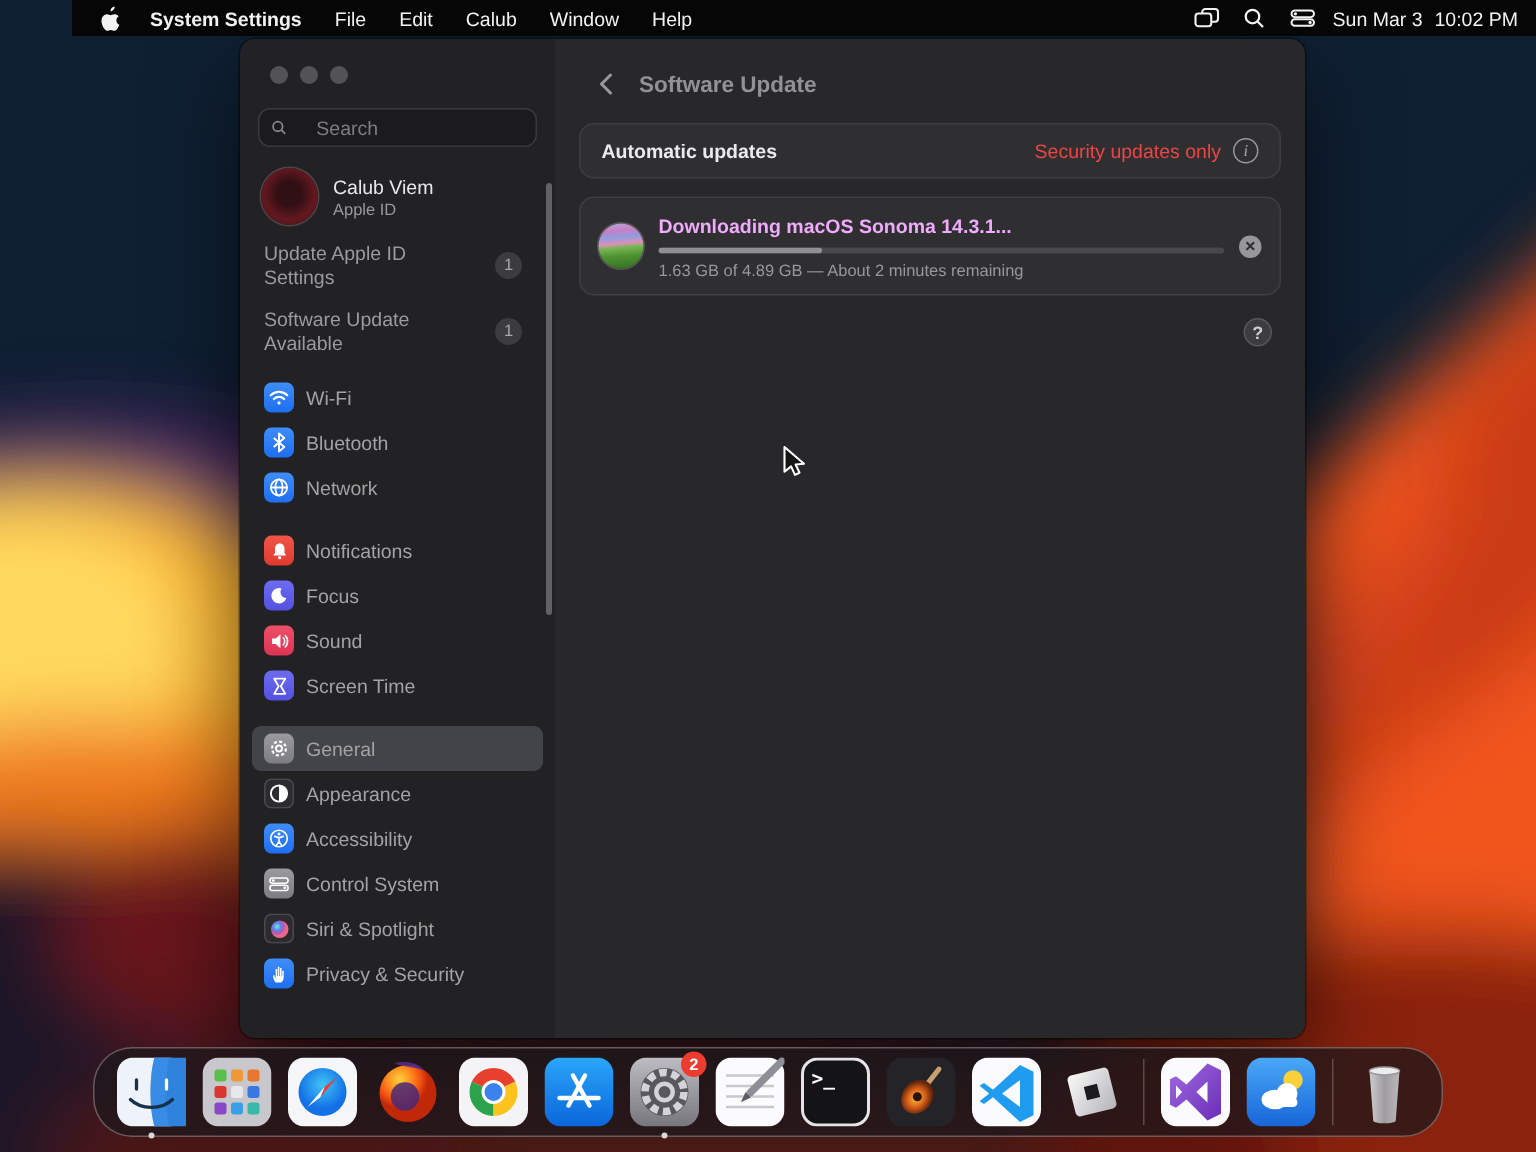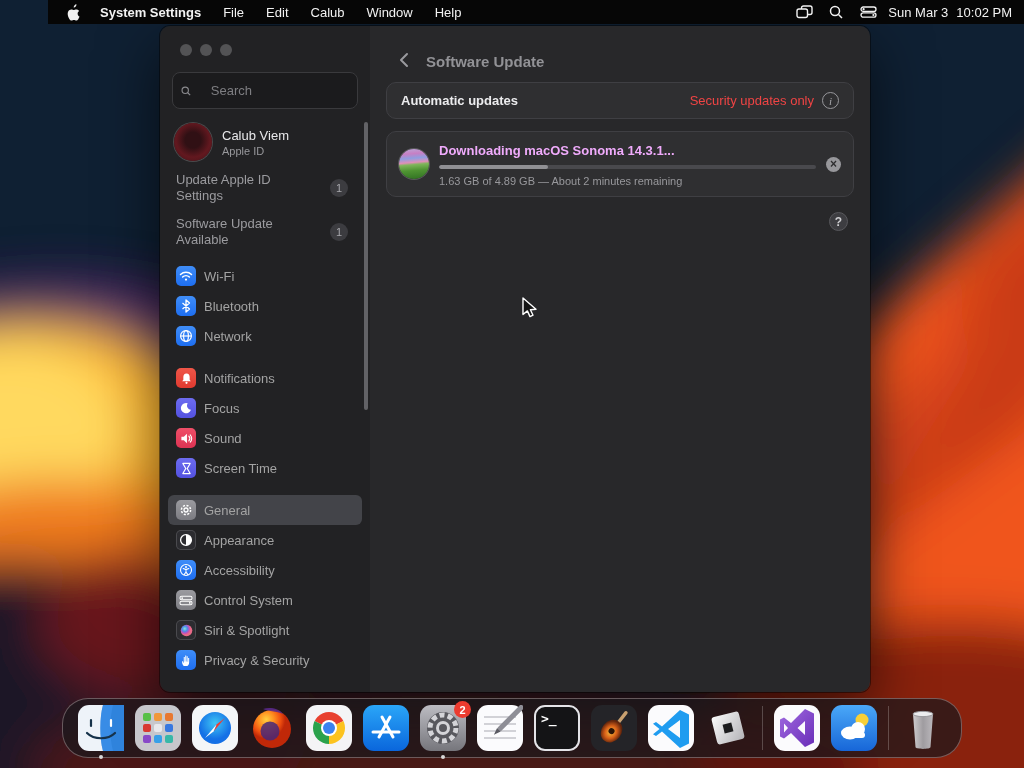--- a/index.html
+++ b/index.html
@@ -24,21 +24,21 @@
   
   .win { position:absolute; left:160px; top:26px; width:710px; height:666px; z-index:10;
          border-radius:10px; overflow:hidden; display:flex;
          box-shadow:0 22px 60px rgba(0,0,0,.6), 0 0 0 1px rgba(0,0,0,.45); }
   .sidebar { width:210px; background:#222224; position:relative; flex:0 0 210px; }
   .main { flex:1; background:#28282a; position:relative; }
 
   .tlights { display:flex; gap:8px; padding:18px 0 0 20px; }
   .tlight { width:12px; height:12px; border-radius:50%; background:#535355; }
 
-  .search-box { margin:16px 12px 0 12px; height:37px; background:#1b1b1d; border:1px solid #3a3a3d;
+  .search-box { margin:16px 12px 0 12px; height:26px; background:#1b1b1d; border:1px solid #3a3a3d;
                 border-radius:8px; display:flex; align-items:center; padding:0 8px; gap:20px; }
   .search-box input { background:transparent; border:none; outline:none; color:#cfcfcf; font-size:13px; width:100%;
                       font-family:"Liberation Sans", sans-serif; }
   .search-box input::placeholder { color:#7e7e82; }
 
   .profile { display:flex; align-items:center; gap:10px; margin:14px 12px 0 14px; }
   .avatar { width:38px; height:38px; border-radius:50%;
             background:radial-gradient(circle at 50% 45%, #301014 0 28%, #62181f 60%, #471218 100%);
             box-shadow:0 0 0 1px rgba(255,255,255,.18); flex:0 0 38px; }
   .profile-name { color:#e8e8ea; font-size:13px; }
@@ -61,21 +61,21 @@
   .ic-red { background:linear-gradient(180deg,#ef5648,#e03a30); }
   .ic-pink { background:linear-gradient(180deg,#ef4f68,#dd3353); }
   .ic-indigo { background:linear-gradient(180deg,#6d6cf0,#5351e0); }
   .ic-gray { background:linear-gradient(180deg,#9a9a9f,#7c7c82); }
   .ic-dark { background:#2c2c30; box-shadow:inset 0 0 0 1px #4a4a4e; }
 
   .side-scroll { position:absolute; right:2px; top:96px; width:4px; height:288px;
                  background:#626266; border-radius:2px; }
 
   
-  .pane-header { display:flex; align-items:flex-end; gap:12px; padding:16px 0 0 24px; height:44px; }
+  .pane-header { display:flex; align-items:center; gap:12px; padding:16px 0 0 24px; height:44px; }
   .back-btn { width:20px; height:20px; display:flex; align-items:center; justify-content:center; }
   .pane-title { color:#929296; font-size:15px; font-weight:bold; }
 
   .row-card { margin:12px 16px 0 16px; background:#2f2f31; border:1px solid #3f3f43; border-radius:10px; }
   .auto-row { height:37px; display:flex; align-items:center; justify-content:space-between; padding:4px 14px; }
   .auto-label { color:#ececee; font-size:13px; font-weight:bold; }
   .auto-right { display:flex; align-items:center; gap:8px; }
   .auto-value { color:#ef4444; font-size:13px; }
   .info-btn { width:17px; height:17px; border-radius:50%; border:1.4px solid #98989c; color:#a8a8ac;
               font-size:11px; font-style:italic; font-family:"Liberation Serif", serif;

